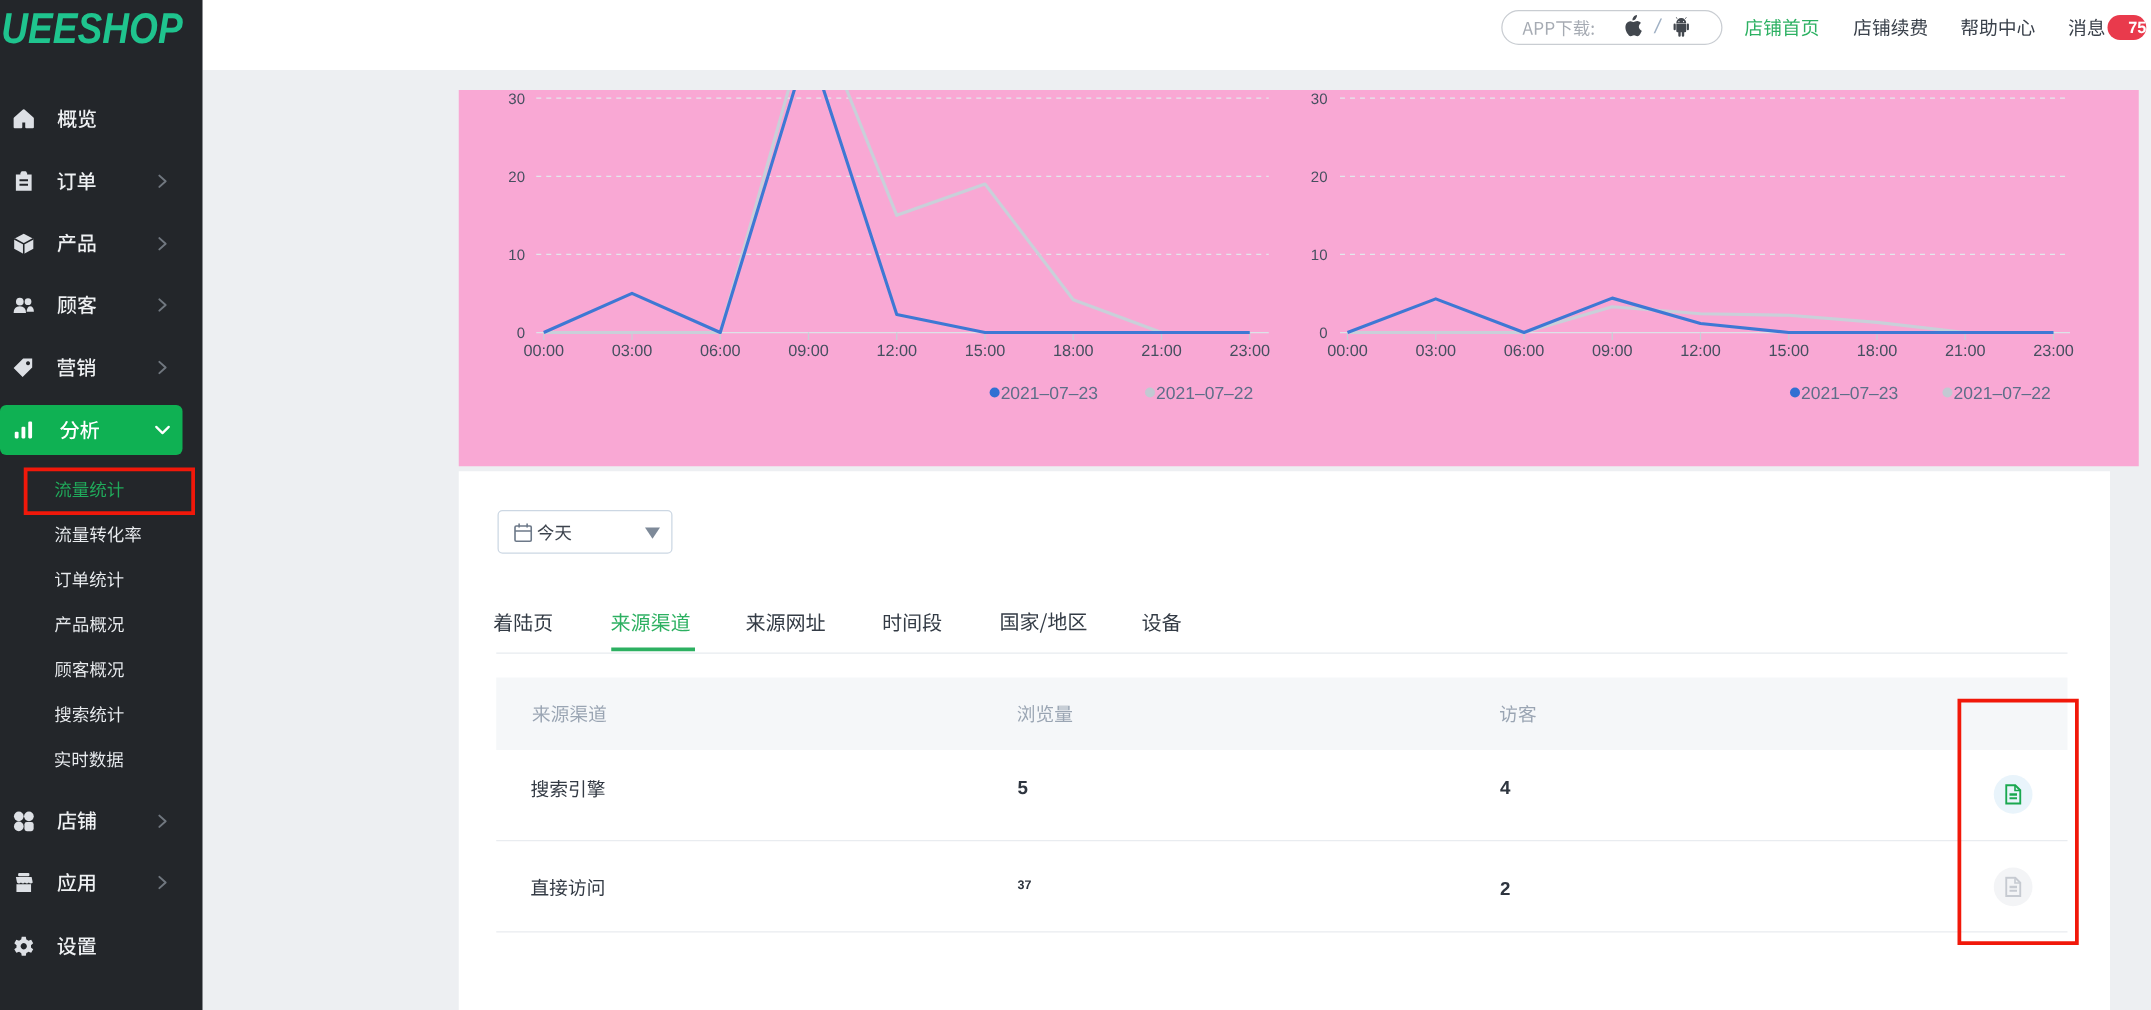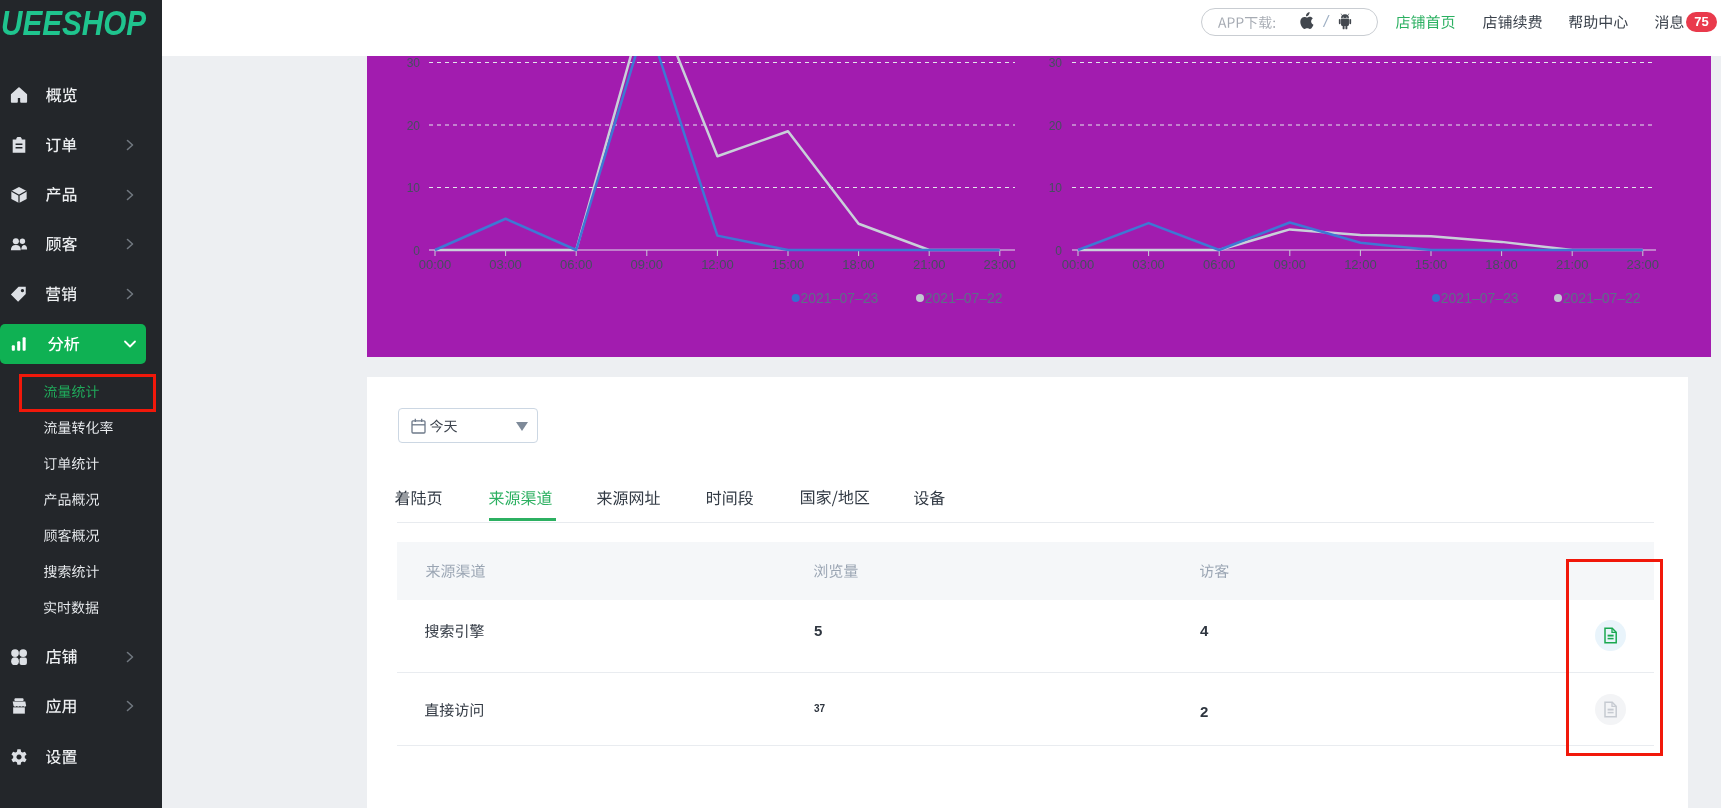--- a/index.html
+++ b/index.html
@@ -1,18 +1,18 @@
 <!DOCTYPE html>
 <html><head><meta charset="utf-8"><style>
 *{margin:0;padding:0;box-sizing:border-box}
 html,body{width:1721px;height:808px;overflow:hidden;background:#edeff2;font-family:"Liberation Sans",sans-serif;position:relative}
 .abs{position:absolute}
 </style></head><body>
 <div class="abs" style="left:162px;top:0;width:1559px;height:56px;background:#fff"></div>
-<div class="abs" style="left:367px;top:56px;width:1344px;height:301px;background:#a21caf">
+<div class="abs" style="left:367px;top:72px;width:1344px;height:301px;background:#f9a8d4">
     <svg width="1321" height="301" style="position:absolute;left:0;top:0" font-family="Liberation Sans, sans-serif">
       <line x1="62" y1="6.50" x2="648" y2="6.50" stroke="#e3e7ec" stroke-dasharray="4 4"></line>
       <line x1="62" y1="69.00" x2="648" y2="69.00" stroke="#e3e7ec" stroke-dasharray="4 4"></line>
       <line x1="62" y1="131.50" x2="648" y2="131.50" stroke="#e3e7ec" stroke-dasharray="4 4"></line>
       <line x1="62" y1="194" x2="648" y2="194" stroke="#dde2e8"></line>
       <text x="53" y="11.0" text-anchor="end" font-size="12" fill="#454f5f">30</text>
       <text x="53" y="73.5" text-anchor="end" font-size="12" fill="#454f5f">20</text>
       <text x="53" y="136.0" text-anchor="end" font-size="12" fill="#454f5f">10</text>
       <text x="53" y="198.5" text-anchor="end" font-size="12" fill="#454f5f">0</text>
       <line x1="705" y1="6.50" x2="1289" y2="6.50" stroke="#e3e7ec" stroke-dasharray="4 4"></line>
@@ -144,21 +144,21 @@
 <div style="position:absolute;left:1320px;top:13px;width:12px;text-align:center;font-size:16px;color:#9fb0c4;font-style:italic">/</div> 
 <svg style="position:absolute;left:1337px;top:12px" width="16" height="19" viewBox="0 0 19 20">
     <g fill="#42474e">
       <path d="M4.8 6.7 h9.4 v7.2 a1.3 1.3 0 0 1 -1.3 1.3 h-0.6 v3 a1.15 1.15 0 0 1 -2.3 0 v-3 h-1 v3 a1.15 1.15 0 0 1 -2.3 0 v-3 h-0.6 a1.3 1.3 0 0 1 -1.3 -1.3 Z"></path>
       <path d="M4.8 6.2 a4.7 4.7 0 0 1 9.4 0 Z M7.3 4.5 a0.5 0.5 0 1 0 0.01 0 Z M11.7 4.5 a0.5 0.5 0 1 0 0.01 0 Z"></path>
       <path d="M5.5 2.6 L4.3 0.9 l0.5-0.3 1.2 1.7 Z M13.5 2.6 l1.2-1.7 -0.5-0.3 -1.2 1.7 Z"></path>
       <rect x="2.2" y="6.9" width="2.1" height="6.3" rx="1.05"></rect>
       <rect x="14.7" y="6.9" width="2.1" height="6.3" rx="1.05"></rect>
     </g>
   </svg>
-<div class="abs" style="left:1686px;top:12px;width:31px;height:20px;border-radius:10px;background:#e93a4c;color:#fff;font-size:13px;font-weight:bold;text-align:center;line-height:20px">75</div>
+<div class="abs" style="left:1686px;top:12px;width:31px;height:20px;border-radius:10px;background:#e93a4c;color:#fff;font-size:13px;font-weight:bold;text-align:right;line-height:20px">75</div>
 <div class="abs" style="left:398px;top:408px;width:140px;height:35px;border:1px solid #ccd7e3;border-radius:4px;background:#fff"></div>
 <svg style="position:absolute;left:411px;top:418px" width="15" height="16" viewBox="0 0 15 16">
     <g fill="none" stroke="#6d7989" stroke-width="1.3">
       <rect x="1" y="2.8" width="13" height="12.2" rx="1"></rect>
       <line x1="1" y1="6.8" x2="14" y2="6.8"></line>
       <line x1="4.3" y1="0.8" x2="4.3" y2="4"></line>
       <line x1="10.7" y1="0.8" x2="10.7" y2="4"></line>
     </g>
   </svg> 
 <div style="position:absolute;left:516px;top:422px;width:0;height:0;border-left:6.5px solid transparent;border-right:6.5px solid transparent;border-top:9px solid #7e8a99"></div>

